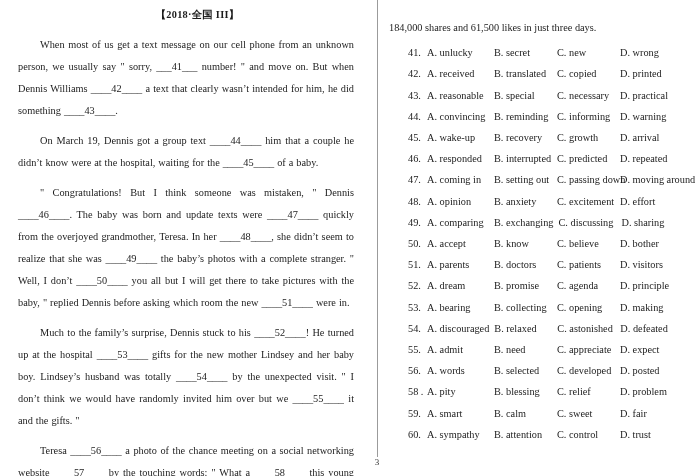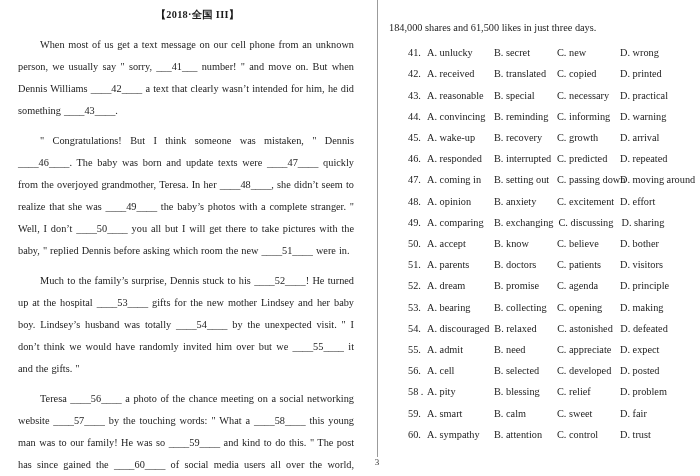--- a/index.html
+++ b/index.html
@@ -87,20 +87,21 @@
 </style>
 </head>
 <body>
 
 <div class="page">
 
   <div class="col-left">
     <div class="exam-header">【2018·全国 III】</div>
     <div>
         <p class="para">When most of us get a text message on our cell phone from an unknown person, we usually say " sorry, ___41___ number! "  and move on. But when Dennis Williams ____42____ a text that clearly wasn’t intended for him, he did something ____43____.</p>
+        <p class="para">On March 19, Dennis got a group text ____44____ him that a couple he didn’t know were at the hospital, waiting for the ____45____ of a baby.</p>
         <p class="para">" Congratulations! But I think someone was mistaken, "  Dennis ____46____. The baby was born and update texts were ____47____ quickly from the overjoyed grandmother, Teresa. In her ____48____, she didn’t seem to realize that she was ____49____ the baby’s photos with a complete stranger.  " Well, I don’t ____50____ you all but I will get there to take pictures with the baby, "  replied Dennis before asking which room the new ____51____ were in.</p>
         <p class="para">Much to the family’s surprise, Dennis stuck to his ____52____! He turned up at the hospital ____53____ gifts for the new mother Lindsey and her baby boy. Lindsey’s husband was totally ____54____ by the unexpected visit.  " I don’t think we would have randomly invited him over but we ____55____ it and the gifts. "</p>
         <p class="para">Teresa ____56____ a photo of the chance meeting on a social networking website ____57____ by the touching words:  " What a ____58____ this young man was to our family! He was so ____59____ and kind to do this. "  The post has since gained the ____60____ of social media users all over the world, receiving more than</p>
       </div>
   </div>
 
   <div class="divider"></div>
 
   <div class="col-right">
     <div class="continuation">184,000 shares and 61,500 likes in just three days.</div>
@@ -205,21 +206,21 @@
         </div>
         <div class="q-row">
           <span class="q-num">55.</span>
           <span class="opt opt-a">A. admit</span>
           <span class="opt opt-b">B. need</span>
           <span class="opt opt-c">C. appreciate</span>
           <span class="opt opt-d">D. expect</span>
         </div>
         <div class="q-row">
           <span class="q-num">56.</span>
-          <span class="opt opt-a">A. cell</span>
+          <span class="opt opt-a">A. words</span>
           <span class="opt opt-b">B. selected</span>
           <span class="opt opt-c">C. developed</span>
           <span class="opt opt-d">D. posted</span>
         </div>
         <div class="q-row">
           <span class="q-num">58 .</span>
           <span class="opt opt-a">A. pity</span>
           <span class="opt opt-b">B. blessing</span>
           <span class="opt opt-c">C. relief</span>
           <span class="opt opt-d">D. problem</span>

